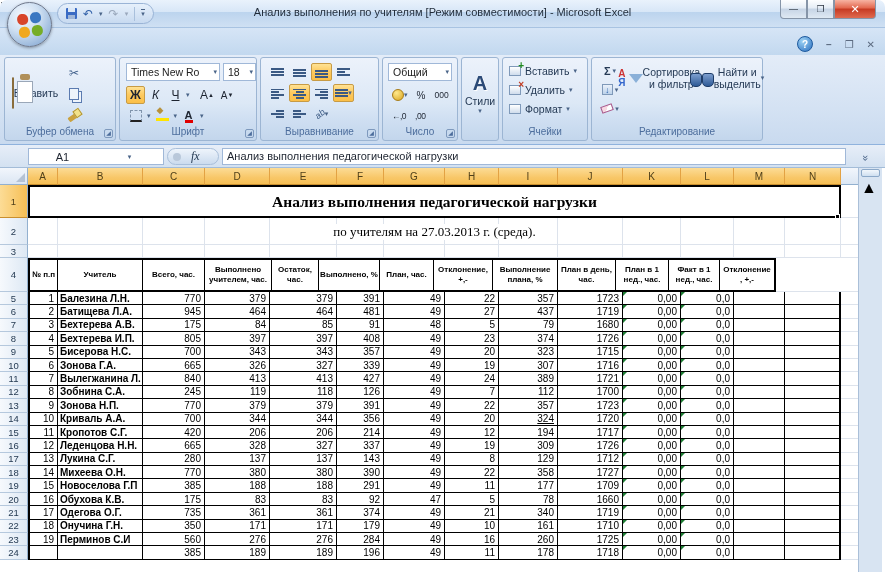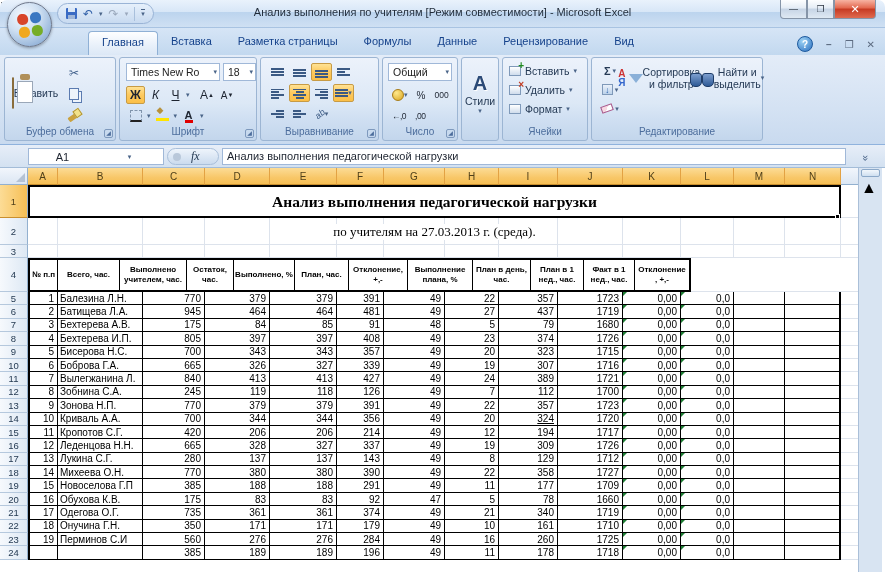--- a/index.html
+++ b/index.html
@@ -157,21 +157,21 @@
     font-family:"Liberation Serif","DejaVu Serif",serif; font-size:13px; color:#000; pointer-events:none; }
   .subtitle-lab b { font-weight:normal; background:#fff; padding:0 8px; }
   .hc { border-right:1px solid #000; border-bottom:2px solid #000; border-top:2px solid #000;
     font-size:8px; font-weight:bold; color:#000; display:flex; align-items:center; justify-content:center;
     text-align:center; line-height:1.2; padding:1px; }
   .hc.first { border-left:2px solid #000; }
   .hc.last { border-right:2px solid #000; }
   .c { border-right:1px solid #000; border-bottom:1px solid #000; font-size:10px; color:#000;
     display:flex; align-items:center; position:relative; overflow:hidden; white-space:nowrap; }
   .c.num { justify-content:flex-end; padding-right:3px; }
-  .c.txt { padding-left:2px; }
+  .c.txt { padding-left:2px;font-weight:bold; }
   .c.first { border-left:2px solid #000; }
   .c.last { border-right:2px solid #000; }
   .tri { position:absolute; left:0; top:0; width:0; height:0; border-top:4px solid #1e7e34; border-right:4px solid transparent; }
   #fill-handle { position:absolute; left:835px; top:29px; width:5px; height:5px; background:#000; border:1px solid #fff; z-index:6; }
 
   
   #vscroll { position:absolute; left:858px; top:168px; width:24px; height:404px; background:#d8e4f2; border-left:1px solid #aabfd8; }
   .split-box { position:absolute; left:2px; top:1px; width:19px; height:8px; background:linear-gradient(180deg,#f2f7fc,#cfdff0); border:1px solid #8ba8c8; border-radius:2px; }
   .sb-up { position:absolute; left:2px; top:11px; width:19px; height:16px; background:linear-gradient(180deg,#f0f6fc,#cuddd; background:linear-gradient(180deg,#f0f6fc,#cfdff0); border:1px solid #8ba8c8; border-radius:2px;
     color:#4a6488; font-size:7px; display:flex; align-items:center; justify-content:center; }
@@ -214,29 +214,20 @@
   <div id="office-btn">
     <div id="office-logo">
         <i class="o1"></i>
         <i class="o2"></i>
         <i class="o3"></i>
         <i class="o4"></i>
       </div>
   </div>
 
   <div id="tabrow">
-    <div id="tabs">
-        <div class="tab active">Главная</div>
-        <div class="tab">Вставка</div>
-        <div class="tab">Разметка страницы</div>
-        <div class="tab">Формулы</div>
-        <div class="tab">Данные</div>
-        <div class="tab">Рецензирование</div>
-        <div class="tab">Вид</div>
-      </div>
     <div id="tabrow-right">
       <div id="help-btn">?</div>
       <span class="mini-ctl">–</span>
       <span class="mini-ctl">❐</span>
       <span class="mini-ctl">✕</span>
     </div>
   </div>
 
   <div id="ribbon">
 
@@ -544,20 +535,21 @@
           <div class="lc" style="width: 65px; flex: 0 0 65px;"></div>
           <div class="lc" style="width: 58px; flex: 0 0 58px;"></div>
           <div class="lc" style="width: 53px; flex: 0 0 53px;"></div>
           <div class="lc" style="width: 51px; flex: 0 0 51px;"></div>
           <div class="lc" style="width: 56px; flex: 0 0 56px;"></div>
           <div class="fillc"></div>
         </div>
         <div class="srow" style="height: 34px;">
           <div class="rh">4</div>
           <div class="hc first" style="width: 30px; flex: 0 0 30px;">№ п.п</div>
+          <div class="hc" style="width: 85px; flex: 0 0 85px;">Учитель</div>
           <div class="hc" style="width: 62px; flex: 0 0 62px;">Всего, час.</div>
           <div class="hc" style="width: 67px; flex: 0 0 67px;">Выполнено учителем, час.</div>
           <div class="hc" style="width: 47px; flex: 0 0 47px;">Остаток, час.</div>
           <div class="hc" style="width: 61px; flex: 0 0 61px;">Выполнено, %</div>
           <div class="hc" style="width: 54px; flex: 0 0 54px;">План, час.</div>
           <div class="hc" style="width: 59px; flex: 0 0 59px;">Отклонение, +,-</div>
           <div class="hc" style="width: 65px; flex: 0 0 65px;">Выполнение плана, %</div>
           <div class="hc" style="width: 58px; flex: 0 0 58px;">План в день, час.</div>
           <div class="hc" style="width: 53px; flex: 0 0 53px;">План в 1 нед., час.</div>
           <div class="hc" style="width: 51px; flex: 0 0 51px;">Факт в 1 нед., час.</div>
@@ -650,21 +642,21 @@
           <div class="c num" style="width: 65px; flex: 0 0 65px;">1715</div>
           <div class="c num" style="width: 58px; flex: 0 0 58px;">0,00<span class="tri"></span></div>
           <div class="c num" style="width: 53px; flex: 0 0 53px;">0,0<span class="tri"></span></div>
           <div class="c num" style="width: 51px; flex: 0 0 51px;"></div>
           <div class="c num last" style="width: 56px; flex: 0 0 56px;"></div>
           <div class="fillc"></div>
         </div>
         <div class="srow" style="height: 13.4px;">
           <div class="rh">10</div>
           <div class="c num first" style="width: 30px; flex: 0 0 30px;">6</div>
-          <div class="c txt" style="width: 85px; flex: 0 0 85px;">Боброва Г.А.</div>
+          <div class="c txt" style="width: 85px; flex: 0 0 85px;">Зонова Г.А.</div>
           <div class="c num" style="width: 62px; flex: 0 0 62px;">665</div>
           <div class="c num" style="width: 65px; flex: 0 0 65px;">326</div>
           <div class="c num" style="width: 67px; flex: 0 0 67px;">327</div>
           <div class="c num" style="width: 47px; flex: 0 0 47px;">339</div>
           <div class="c num" style="width: 61px; flex: 0 0 61px;">49</div>
           <div class="c num" style="width: 54px; flex: 0 0 54px;">19</div>
           <div class="c num" style="width: 59px; flex: 0 0 59px;">307</div>
           <div class="c num" style="width: 65px; flex: 0 0 65px;">1716</div>
           <div class="c num" style="width: 58px; flex: 0 0 58px;">0,00<span class="tri"></span></div>
           <div class="c num" style="width: 53px; flex: 0 0 53px;">0,0<span class="tri"></span></div>

